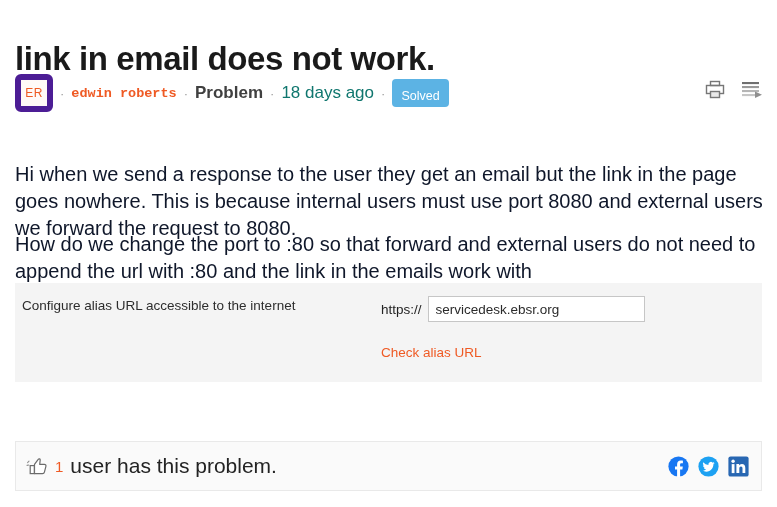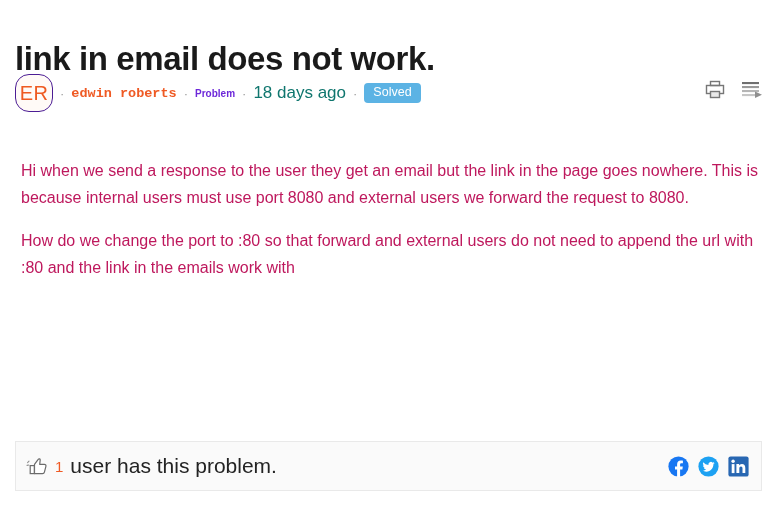--- a/index.html
+++ b/index.html
@@ -37,25 +37,25 @@
     left: 15px;
     top: 75px;
     height: 36px;
     display: flex;
     align-items: center;
     gap: 0px;
   }
   .avatar {
     width: 38px;
     height: 38px;
-    border: 1px solid #4c1d95;
-    border-radius: 14px;
+    border: 6px solid #4c1d95;
+    border-radius: 6px;
     background: #fffaf7;
     color: #ee5a22;
-    font-size: 20px;
+    font-size: 12px;
     display: flex;
     align-items: center;
     justify-content: center;
     letter-spacing: 0.3px;
     flex: 0 0 auto;
   }
   .dot {
     color: #9b9b9b;
     font-size: 13px;
     padding: 0 7px;
@@ -64,36 +64,36 @@
   }
   .author {
     color: #ef5a24;
     font-size: 13.5px;
     font-weight: bold;
     text-decoration: none;
     white-space: nowrap;
     font-family: Liberation Mono, monospace;
   }
   .ptype {
-    color: #6d28d9;
-    font-size: 10px;
+    color: #404040;
+    font-size: 17px;
     font-weight: bold;
     white-space: nowrap;
   }
   .date {
     color: #0f766e;
     font-size: 17px;
     white-space: nowrap;
   }
   .badge {
     background: #5cb3e4;
     color: #ffffff;
     font-size: 12.5px;
     border-radius: 4px;
-    padding: 3px 9px 4px 9px;
+    padding: 11px 9px 4px 9px;
     line-height: 1.1;
     white-space: nowrap;
   }
 
   
   .top-icons {
     position: absolute;
     right: 14px;
     top: 80px;
     display: flex;
@@ -102,24 +102,24 @@
   }
   .icon-btn {
     display: block;
     line-height: 0;
     cursor: pointer;
   }
 
   
   .body-text {
     position: absolute;
-    left: 21px;
+    left: 15px;
     width: 748px;
-    font-size: 16px;
-    color: #be185d;
+    font-size: 20px;
+    color: #0f172a;
     line-height: 27px;
   }
   .para1 { top: 141px; }
   .para2 { top: 211px; }
 
   
   .config-panel {
     position: absolute;
     left: 15px;
     top: 283px;
@@ -237,20 +237,28 @@
         <rect x="1" y="10" width="17" height="2.1" fill="#b5b5b5"></rect>
         <rect x="1" y="14" width="13" height="2.1" fill="#c6c6c6"></rect>
         <path d="M14 11.5 L21 14.8 L14 18.1 Z" fill="#8f8f8f"></path>
       </svg>
     </a>
   </div>
 
   <p class="body-text para1">Hi when we send a response to the user they get an email but the link in the page goes nowhere. This is because internal users must use port 8080 and external users we forward the request to 8080.</p>
   <p class="body-text para2">How do we change the port to :80 so that forward and external users do not need to append the url with :80 and the link in the emails work with</p>
 
+  <div class="config-panel">
+    <div class="config-label">Configure alias URL accessible to the internet</div>
+    <div class="url-row">
+      <span class="url-scheme">https://</span>
+      <input class="url-input" type="text" value="servicedesk.ebsr.org" style="">
+    </div>
+    <a class="check-link" href="#">Check alias URL</a>
+  </div>
 
   <div class="footer-bar">
     <div class="vote-group">
       <span style="line-height:0;">
         <svg width="22" height="21" viewBox="0 0 22 21" fill="none" aria-hidden="true">
           <path d="M8.5 8.4 L12.2 3.4 C12.9 2.4 14.3 2.8 14.2 4.0 L13.7 8.3 L18.4 8.3 C19.5 8.3 20.2 9.3 19.9 10.3 L18.4 16.1 C18.2 17.0 17.4 17.6 16.5 17.6 L8.5 17.6 Z" stroke="#6b6b6b" stroke-width="1.2" fill="#ffffff" stroke-linejoin="round"></path>
           <rect x="4.2" y="9.6" width="4.1" height="8.0" stroke="#6b6b6b" stroke-width="1.2" fill="#ffffff"></rect>
           <path d="M1.6 6.6 L3.0 5.2 M1.0 9.4 L2.8 9.0" stroke="#8e8e8e" stroke-width="1.1" stroke-linecap="round"></path>
         </svg>
       </span>

